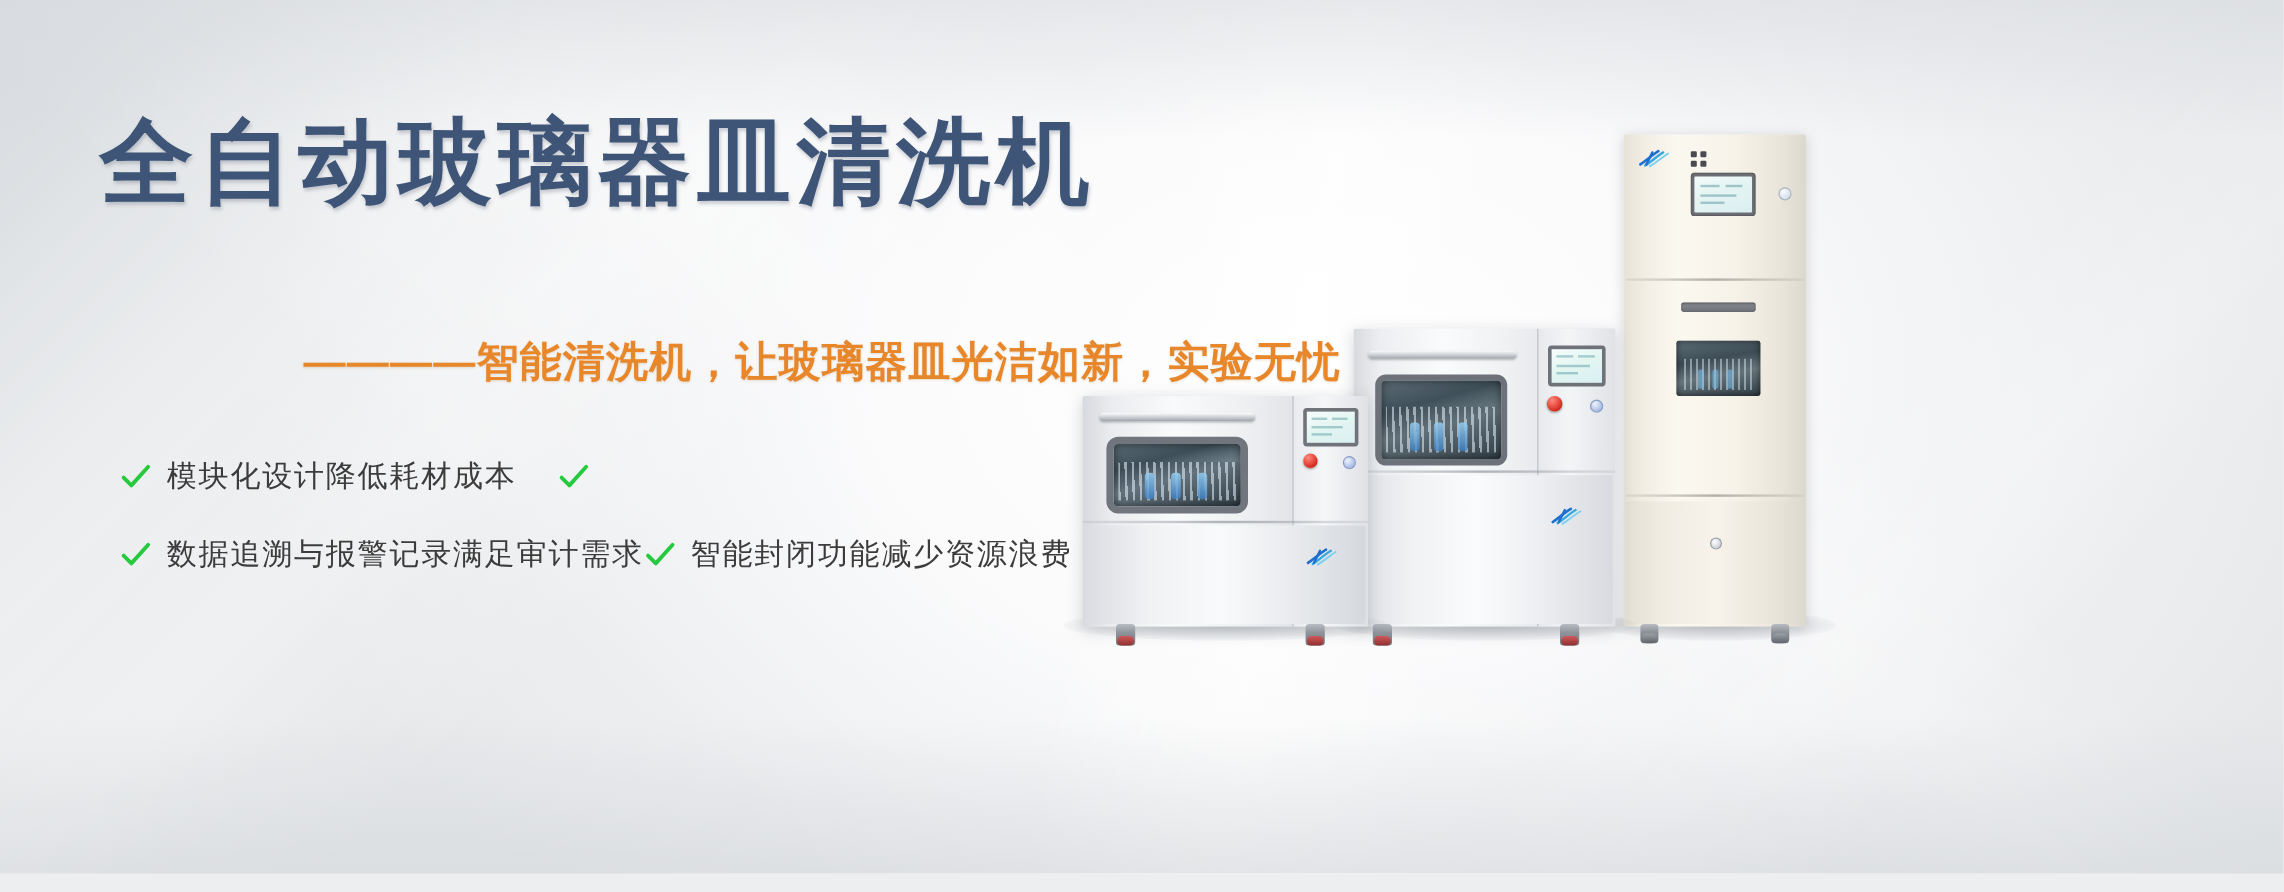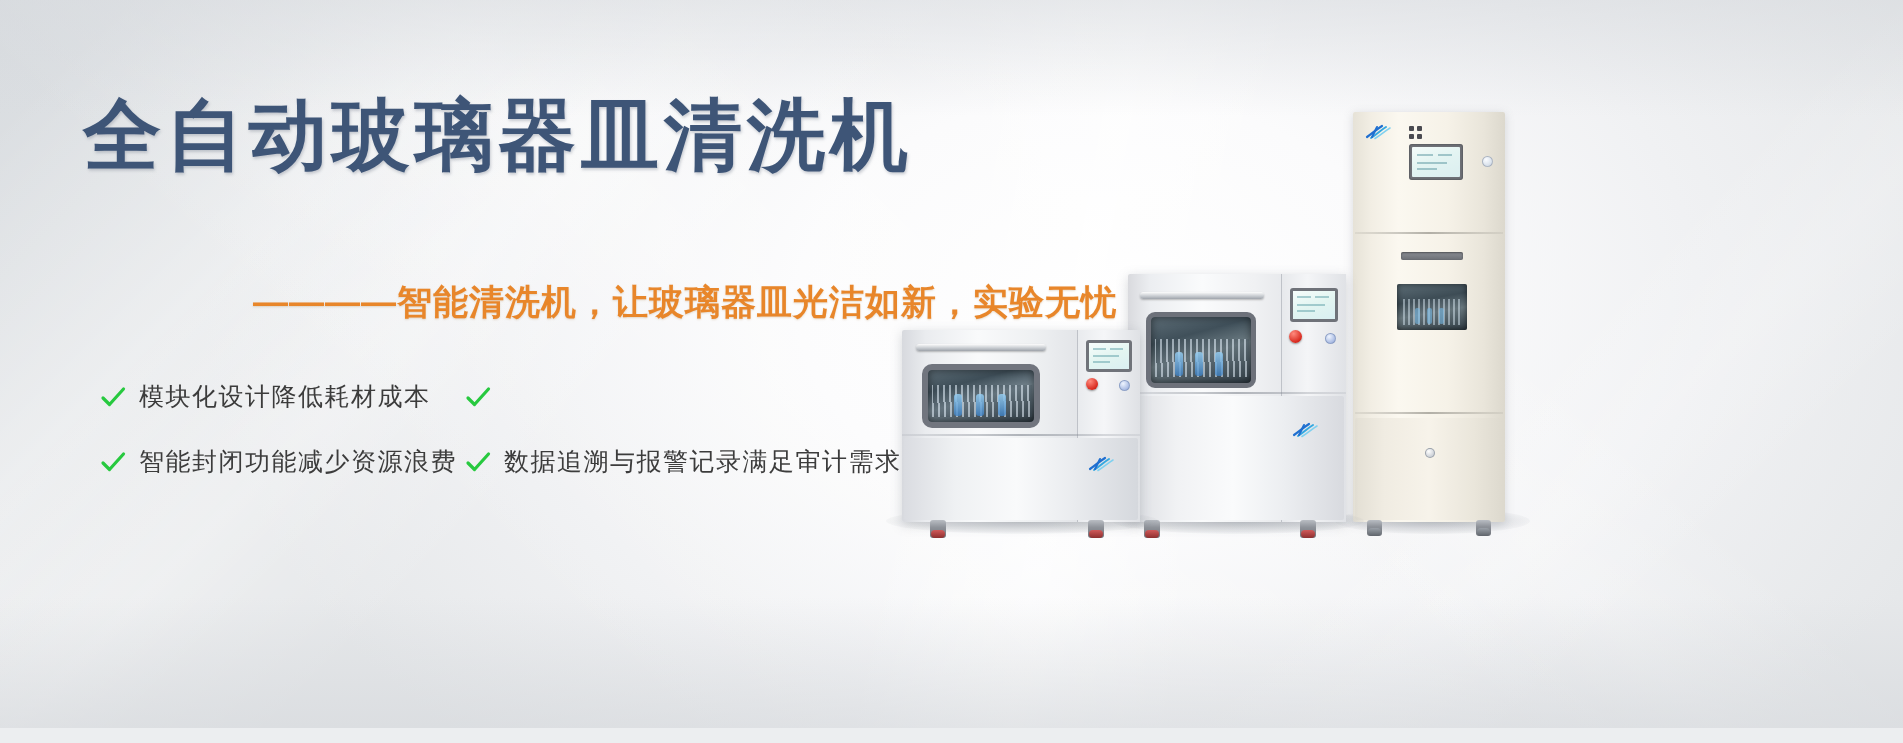--- a/index.html
+++ b/index.html
@@ -213,35 +213,35 @@
       </div>
       <div class="feat">
         <span class="feat-check">
           <svg width="26" height="26" viewBox="0 0 26 26">
               <path d="M3 14 L9.5 20.5 L23.5 5" fill="none" stroke="#27c93f" stroke-width="3.2" stroke-linecap="round" stroke-linejoin="round"></path>
             </svg>
         </span>
       </div>
     </div>
     <div class="feat-row">
+      <div class="feat">
+        <span class="feat-check">
+          <svg width="26" height="26" viewBox="0 0 26 26">
+              <path d="M3 14 L9.5 20.5 L23.5 5" fill="none" stroke="#27c93f" stroke-width="3.2" stroke-linecap="round" stroke-linejoin="round"></path>
+            </svg>
+        </span>
+        <span class="feat-label">数据追溯与报警记录满足审计需求</span>
+      </div>
       <div class="feat c1">
         <span class="feat-check">
           <svg width="26" height="26" viewBox="0 0 26 26">
               <path d="M3 14 L9.5 20.5 L23.5 5" fill="none" stroke="#27c93f" stroke-width="3.2" stroke-linecap="round" stroke-linejoin="round"></path>
             </svg>
         </span>
         <span class="feat-label">智能封闭功能减少资源浪费</span>
-      </div>
-      <div class="feat">
-        <span class="feat-check">
-          <svg width="26" height="26" viewBox="0 0 26 26">
-              <path d="M3 14 L9.5 20.5 L23.5 5" fill="none" stroke="#27c93f" stroke-width="3.2" stroke-linecap="round" stroke-linejoin="round"></path>
-            </svg>
-        </span>
-        <span class="feat-label">数据追溯与报警记录满足审计需求</span>
       </div>
     </div>
   </div>
 
   <div class="machines">
 
     <div class="shadow" style="left:455px;top:508px;width:195px;height:26px;"></div>
     <div class="machine m-tall">
       <div class="body"></div>
       <div class="seam s1"></div>

